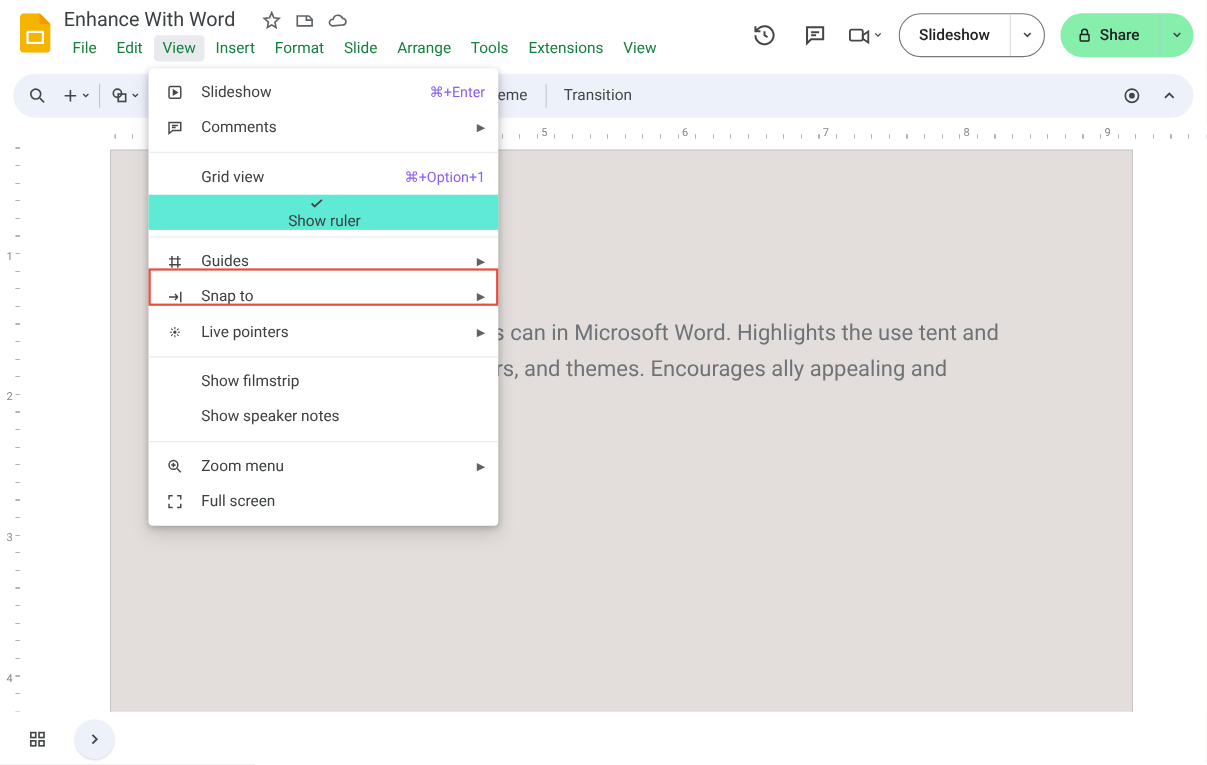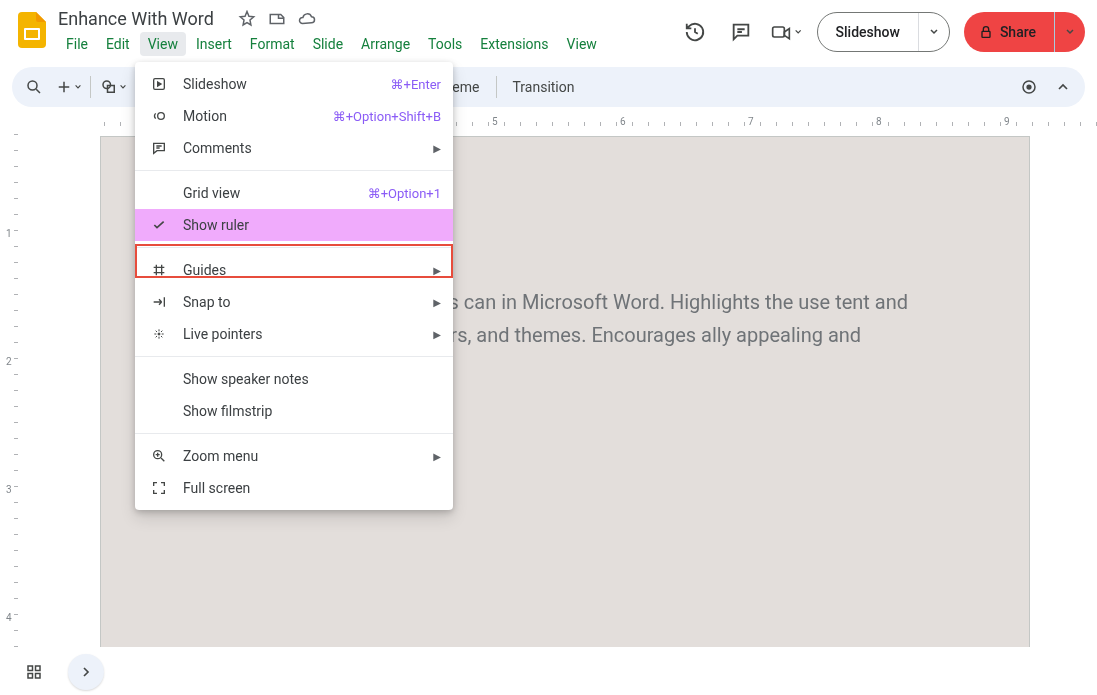--- a/index.html
+++ b/index.html
@@ -12,21 +12,21 @@
 .title-icons { display: flex; gap: 12px; color: #5f6368; }
 .title-icons svg { width: 18px; height: 18px; }
 .menubar { display: flex; gap: 2px; margin-top: 3px; }
 .menu-item { padding: 4px 8px; font-size: 14px; color: #15803d; border-radius: 4px; cursor: pointer; }
 .menu-item.active { background: #e8eaed; text-align: right; }
 .top-actions { display: flex; align-items: center; gap: 14px; margin-top: 4px;}
 .icon-btn { width: 32px; height: 32px; display:flex; align-items:center; justify-content:center; color:#444746; border-radius:50%; cursor:pointer; }
 .slideshow-btn { display:flex; align-items:center; border:1px solid #747775; border-radius: 20px; height: 40px; overflow:hidden; }
 .slideshow-btn .main { padding: 0 18px; font-size: 14px; font-weight:500; }
 .slideshow-btn .drop { border-left:1px solid #dadce0; padding: 0 10px; height:100%; display:flex; align-items:center;}
-.share-btn { display:flex; align-items:center; background:#ef4444; border-radius: 20px; height: 40px; }
+.share-btn { display:flex; align-items:center; background:#86efac; border-radius: 20px; height: 40px; }
 .share-btn .main { padding: 0 18px 0 14px; font-size: 14px; font-weight:500; display:flex; align-items:center; gap:6px;}
 .share-btn .drop { border-left:1px solid #a8ccde; padding: 0 10px; height:100%; display:flex; align-items:center;}
 
 .toolbar { display:flex; align-items:center; padding: 4px 12px 6px 12px; gap: 2px; height: 48px;}
 .toolbar-inner { display:flex; align-items:center; background:#edf2fa; border-radius: 24px; padding: 2px 6px; height: 40px; flex: 1; gap: 2px;}
 .tb-btn { width: 32px; height: 32px; display:flex; align-items:center; justify-content:center; border-radius: 4px; cursor:pointer; color:#444746;}
 .tb-sep { width:1px; height: 22px; background:#c4c7c5; margin: 0 4px;}
 .tb-text-btn { padding: 0 10px; font-size: 14px; color:#444746; height: 32px; display:flex; align-items:center; cursor:pointer;}
 .tb-spacer { flex:1; }
 
@@ -38,21 +38,21 @@
 .slide-wrap { position:absolute; left: 100px; top: 24px; width: 930px; height: 520px; background:#e3dedb; border:1px solid #c4c7c5; display:flex; flex-direction:column; align-items:center; padding: 76px 80px;}
 .slide-title { font-size: 28px; font-weight: 600; color:#3c4043; align-self:flex-start; margin-bottom: 40px; margin-left: 60px;}
 .slide-body { font-size: 20px; line-height: 1.65; color:#6f7377; max-width: 720px; margin-left: 20px;}
 
 .bottom-bar { height: 48px; display:flex; align-items:center; padding: 0 16px; gap: 16px; border-top: 1px solid transparent;}
 .bottom-bar .btn { width:36px; height:36px; display:flex; align-items:center; justify-content:center; border-radius:50%; color:#444746; cursor:pointer;}
 .bottom-bar .btn.nav { background:#edf2fa; box-shadow: 0 1px 2px rgba(0,0,0,0.15);}
 
 .dropdown { position:absolute; left: 135px; top: 62px; width: 318px; background:#fff; border-radius: 4px; box-shadow: 0 2px 6px rgba(0,0,0,0.2), 0 8px 16px rgba(0,0,0,0.12); padding: 6px 0; z-index: 100;}
 .dd-item { display:flex; align-items:center; height: 32px; padding: 0 12px 0 14px; font-size: 14px; color:#3c4043; cursor:pointer; position:relative;}
-.dd-item.highlighted { background:#f0abfc; }
+.dd-item.highlighted { background:#5eead4;flex-direction:column; }
 .dd-icon { width: 20px; height: 20px; margin-right: 14px; display:flex; align-items:center; justify-content:center; color:#444746;}
 .dd-shortcut { margin-left:auto; font-size: 13px; color:#8b5cf6;}
 .dd-submenu-arrow { margin-left:auto; color:#5f6368; font-size: 10px;}
 .dd-sep { height:1px; background:#e8eaed; margin: 6px 0;}
 .highlight-box { position:absolute; border: 2.5px solid #e74c3c; pointer-events:none; z-index: 200;}
 svg { display:block; }
 </style>
 </head>
 <body>
 
@@ -260,30 +260,20 @@
           <rect x="4" y="4" width="16" height="16" rx="2"></rect>
           <path d="M10 9l5 3-5 3z" fill="currentColor"></path>
         </svg>
       </span>
       <span>Slideshow</span>
       <span class="dd-shortcut">⌘+Enter</span>
     </div>
     <div class="dd-item">
       <span class="dd-icon">
         <svg width="16" height="16" viewBox="0 0 24 24" fill="none" stroke="currentColor" stroke-width="2">
-          <circle cx="15" cy="12" r="5"></circle>
-          <path d="M7 8a6 6 0 0 0 0 8"></path>
-        </svg>
-      </span>
-      <span>Motion</span>
-      <span class="dd-shortcut">⌘+Option+Shift+B</span>
-    </div>
-    <div class="dd-item">
-      <span class="dd-icon">
-        <svg width="16" height="16" viewBox="0 0 24 24" fill="none" stroke="currentColor" stroke-width="2">
           <path d="M4 5h16v11H9l-5 4z"></path>
           <path d="M8 9h8M8 12h5"></path>
         </svg>
       </span>
       <span>Comments</span>
       <span class="dd-submenu-arrow">▶</span>
     </div>
     <div class="dd-sep"></div>
     <div class="dd-item">
       <span class="dd-icon"></span>
@@ -323,25 +313,25 @@
           <path d="M12 5v3M12 16v3M5 12h3M16 12h3M7 7l2 2M15 15l2 2M7 17l2-2M15 9l2-2"></path>
           <circle cx="12" cy="12" r="1.5" fill="currentColor"></circle>
         </svg>
       </span>
       <span>Live pointers</span>
       <span class="dd-submenu-arrow">▶</span>
     </div>
     <div class="dd-sep"></div>
     <div class="dd-item">
       <span class="dd-icon"></span>
+      <span>Show filmstrip</span>
+    </div>
+    <div class="dd-item">
+      <span class="dd-icon"></span>
       <span>Show speaker notes</span>
-    </div>
-    <div class="dd-item">
-      <span class="dd-icon"></span>
-      <span>Show filmstrip</span>
     </div>
     <div class="dd-sep"></div>
     <div class="dd-item">
       <span class="dd-icon">
         <svg width="16" height="16" viewBox="0 0 24 24" fill="none" stroke="currentColor" stroke-width="2">
           <circle cx="10" cy="10" r="6"></circle>
           <path d="M20 20l-5-5M10 7v6M7 10h6"></path>
         </svg>
       </span>
       <span>Zoom menu</span>

